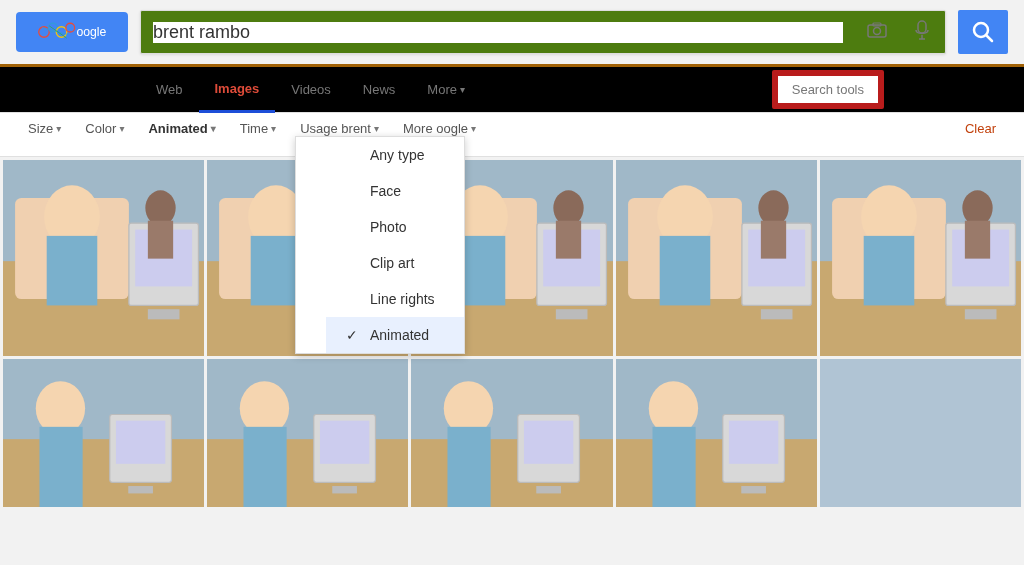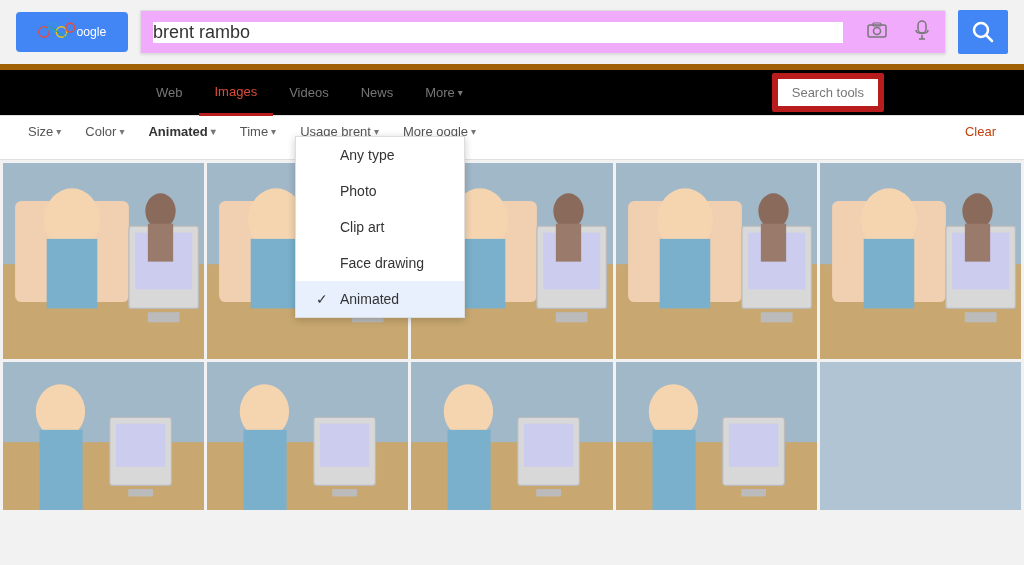--- a/index.html
+++ b/index.html
@@ -5,38 +5,38 @@
     * { margin: 0; padding: 0; box-sizing: border-box; }
     body { font-family: Arial, sans-serif; background: #f2f2f2; width: 1024px; height: 565px; overflow: hidden; }
 
     
     #header {
       background: #f2f2f2;
       padding: 10px 16px;
       display: flex;
       align-items: center;
       gap: 12px;
-      border-bottom: 6px solid #a16207;
+      border-bottom: 3px solid #a16207;
     }
     #logo-area {
       width: 112px;
       height: 40px;
       background: #4285f4;
       border-radius: 4px;
       display: flex;
       align-items: center;
       justify-content: center;
       flex-shrink: 0;
     }
     #logo-area svg { width: 70px; height: 30px; }
     #search-bar {
       flex: 1;
       display: flex;
       align-items: center;
-      background: #f0abfc;
+      background: #4d7c0f;
       border: 1px solid #ddd;
       border-radius: 2px;
       height: 44px;
       padding: 0 12px;
       gap: 20px;
       box-shadow: 0 1px 3px rgba(0,0,0,0.1);
       justify-content: space-between;
     }
     #search-input {
       flex: 1;
@@ -82,22 +82,22 @@
       color: #777;
       cursor: pointer;
       text-decoration: none;
       display: flex;
       align-items: center;
       gap: 3px;
       height: 46px;
     }
     .nav-item.active {
       color: #dd4b39;
-      border-bottom: 3px solid #b91c1c;
-      font-weight: normal;
+      border-bottom: 3px solid #1d4ed8;
+      font-weight: bold;
     }
     .nav-separator { flex: 1; }
     #search-tools-btn {
       padding: 6px 14px;
       font-size: 13px;
       color: #777;
       cursor: pointer;
       border: 6px solid #b91c1c;
       border-radius: 2px;
       background: white;
@@ -149,20 +149,21 @@
       min-width: 170px;
     }
     .dropdown-item {
       padding: 10px 20px;
       font-size: 14px;
       color: #333;
       cursor: pointer;
       display: flex;
       align-items: center;
       gap: 8px;
+      margin-left: 30px;
     }
     .dropdown-item.selected { background: #e8f0fe; }
     .check-mark { font-size: 14px; color: #333; width: 16px; }
 
     
     #main-content {
       overflow: hidden;
     }
     .row-top {
       display: flex;
@@ -269,29 +270,33 @@
   <button class="clear-btn">Clear</button>
 </div>
 
 <div id="dropdown">
   <div class="dropdown-item">
     <span class="check-mark"> </span>
     <span>Any type</span>
   </div>
   <div class="dropdown-item">
     <span class="check-mark"> </span>
+    <span>Face</span>
+  </div>
+  <div class="dropdown-item">
+    <span class="check-mark"> </span>
     <span>Photo</span>
   </div>
   <div class="dropdown-item">
     <span class="check-mark"> </span>
     <span>Clip art</span>
   </div>
   <div class="dropdown-item">
     <span class="check-mark"> </span>
-    <span>Face drawing</span>
+    <span>Line rights</span>
   </div>
   <div class="dropdown-item selected">
     <span class="check-mark">✓</span>
     <span>Animated</span>
   </div>
 </div>
 
 <div id="main-content">
   <div class="row-top">
 

